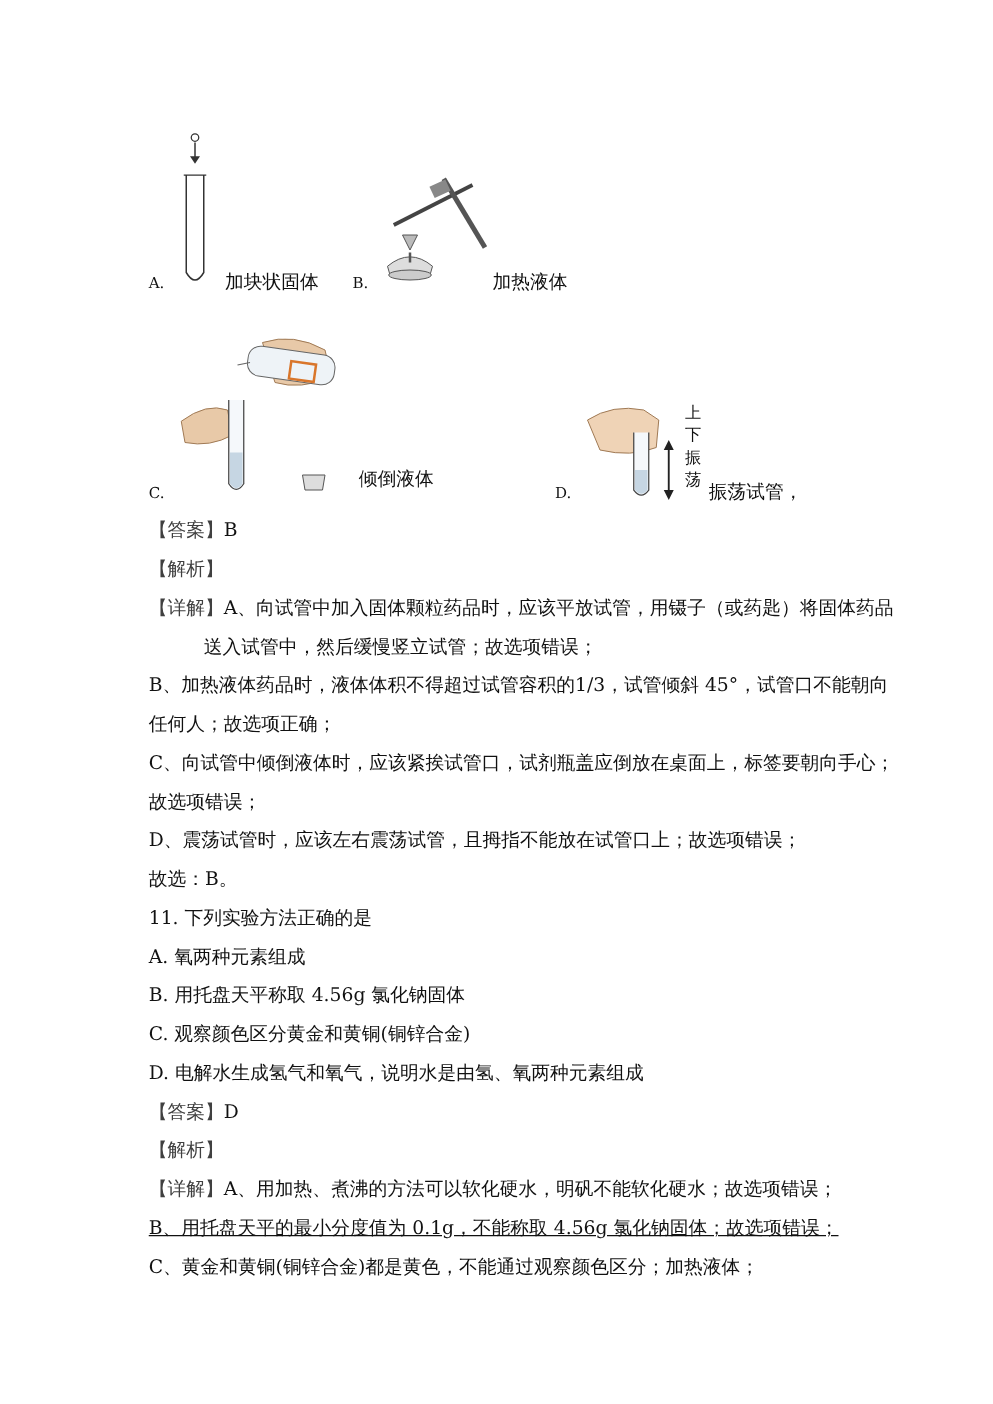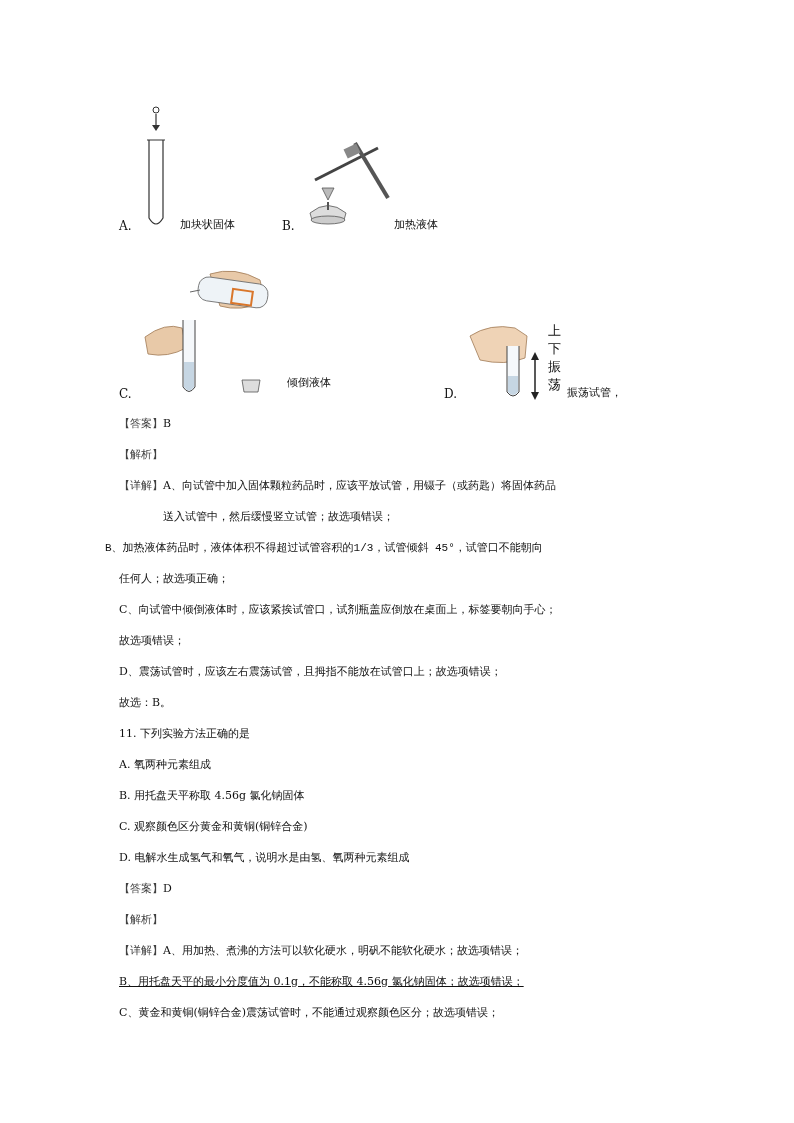--- a/index.html
+++ b/index.html
@@ -1,19 +1,19 @@
 <!DOCTYPE html>
 <html><head>
 <meta charset="utf-8">
 <style>
   html, body { margin:0; padding:0; background:#ffffff; }
   body { width:794px; height:1123px; position:relative; overflow:hidden;
          font-family:"DejaVu Serif","Liberation Serif",serif; color:#111; }
   .abs { position:absolute; }
-  .txt { font-size:11px; line-height:20px; white-space:nowrap; }
+  .txt { font-size:15px; line-height:20px; white-space:nowrap; }
   .opt { font-size:12px; }
   .bracket { color:#404040; }
   .fig { position:absolute; }
 </style>
 </head>
 <body>
 
 <div class="fig" style="left:140px;top:100px;width:40px;height:130px;">
   <svg width="40" height="130" viewBox="0 0 40 130">
     <circle cx="16" cy="10" r="3" fill="none" stroke="#333" stroke-width="1"></circle>
@@ -75,33 +75,33 @@
 <span class="abs txt" style="left:567px;top:383px;">振荡试管，</span>
 
 <div class="abs txt" style="left:119px;top:414px;">
   <span class="bracket">【答案】</span><span>B</span>
 </div>
 <div class="abs txt bracket" style="left:119px;top:445px;">【解析】</div>
 <div class="abs txt" style="left:119px;top:476px;">
   <span class="bracket">【详解】</span><span>A、向试管中加入固体颗粒药品时，应该平放试管，用镊子（或药匙）将固体药品</span>
 </div>
 <div class="abs txt" style="left:119px;top:507px;margin-left:44px;">送入试管中，然后缓慢竖立试管；故选项错误；</div>
-<div class="abs txt" style="left:105px;top:538px;font-family:Liberation Mono, monospace;">B、加热液体药品时，液体体积不得超过试管容积的1/3，试管倾斜 45°，试管口不能朝向</div>
+<div class="abs txt" style="left:119px;top:538px;">B、加热液体药品时，液体体积不得超过试管容积的1/3，试管倾斜 45°，试管口不能朝向</div>
 <div class="abs txt" style="left:119px;top:569px;">任何人；故选项正确；</div>
 <div class="abs txt" style="left:119px;top:600px;">C、向试管中倾倒液体时，应该紧挨试管口，试剂瓶盖应倒放在桌面上，标签要朝向手心；</div>
 <div class="abs txt" style="left:119px;top:631px;text-align:center;">故选项错误；</div>
 <div class="abs txt" style="left:119px;top:662px;">D、震荡试管时，应该左右震荡试管，且拇指不能放在试管口上；故选项错误；</div>
 <div class="abs txt" style="left:119px;top:693px;">故选：B。</div>
 
 <div class="abs txt" style="left:119px;top:724px;">11. 下列实验方法正确的是</div>
 <div class="abs txt" style="left:119px;top:755px;">A. 氧两种元素组成</div>
 <div class="abs txt" style="left:119px;top:786px;">B. 用托盘天平称取 4.56g 氯化钠固体</div>
 <div class="abs txt" style="left:119px;top:817px;">C. 观察颜色区分黄金和黄铜(铜锌合金)</div>
 <div class="abs txt" style="left:119px;top:848px;">D. 电解水生成氢气和氧气，说明水是由氢、氧两种元素组成</div>
 <div class="abs txt" style="left:119px;top:879px;">
   <span class="bracket">【答案】</span><span>D</span>
 </div>
 <div class="abs txt bracket" style="left:119px;top:910px;">【解析】</div>
 <div class="abs txt" style="left:119px;top:941px;">
   <span class="bracket">【详解】</span><span>A、用加热、煮沸的方法可以软化硬水，明矾不能软化硬水；故选项错误；</span>
 </div>
 <div class="abs txt" style="left:119px;top:972px;text-decoration:underline;">B、用托盘天平的最小分度值为 0.1g，不能称取 4.56g 氯化钠固体；故选项错误；</div>
-<div class="abs txt" style="left:119px;top:1003px;">C、黄金和黄铜(铜锌合金)震荡试管时，不能通过观察颜色区分；故选项错误；</div>
+<div class="abs txt" style="left:119px;top:1003px;">C、黄金和黄铜(铜锌合金)都是黄色，不能通过观察颜色区分；加热液体；</div>
 
 </body></html>

